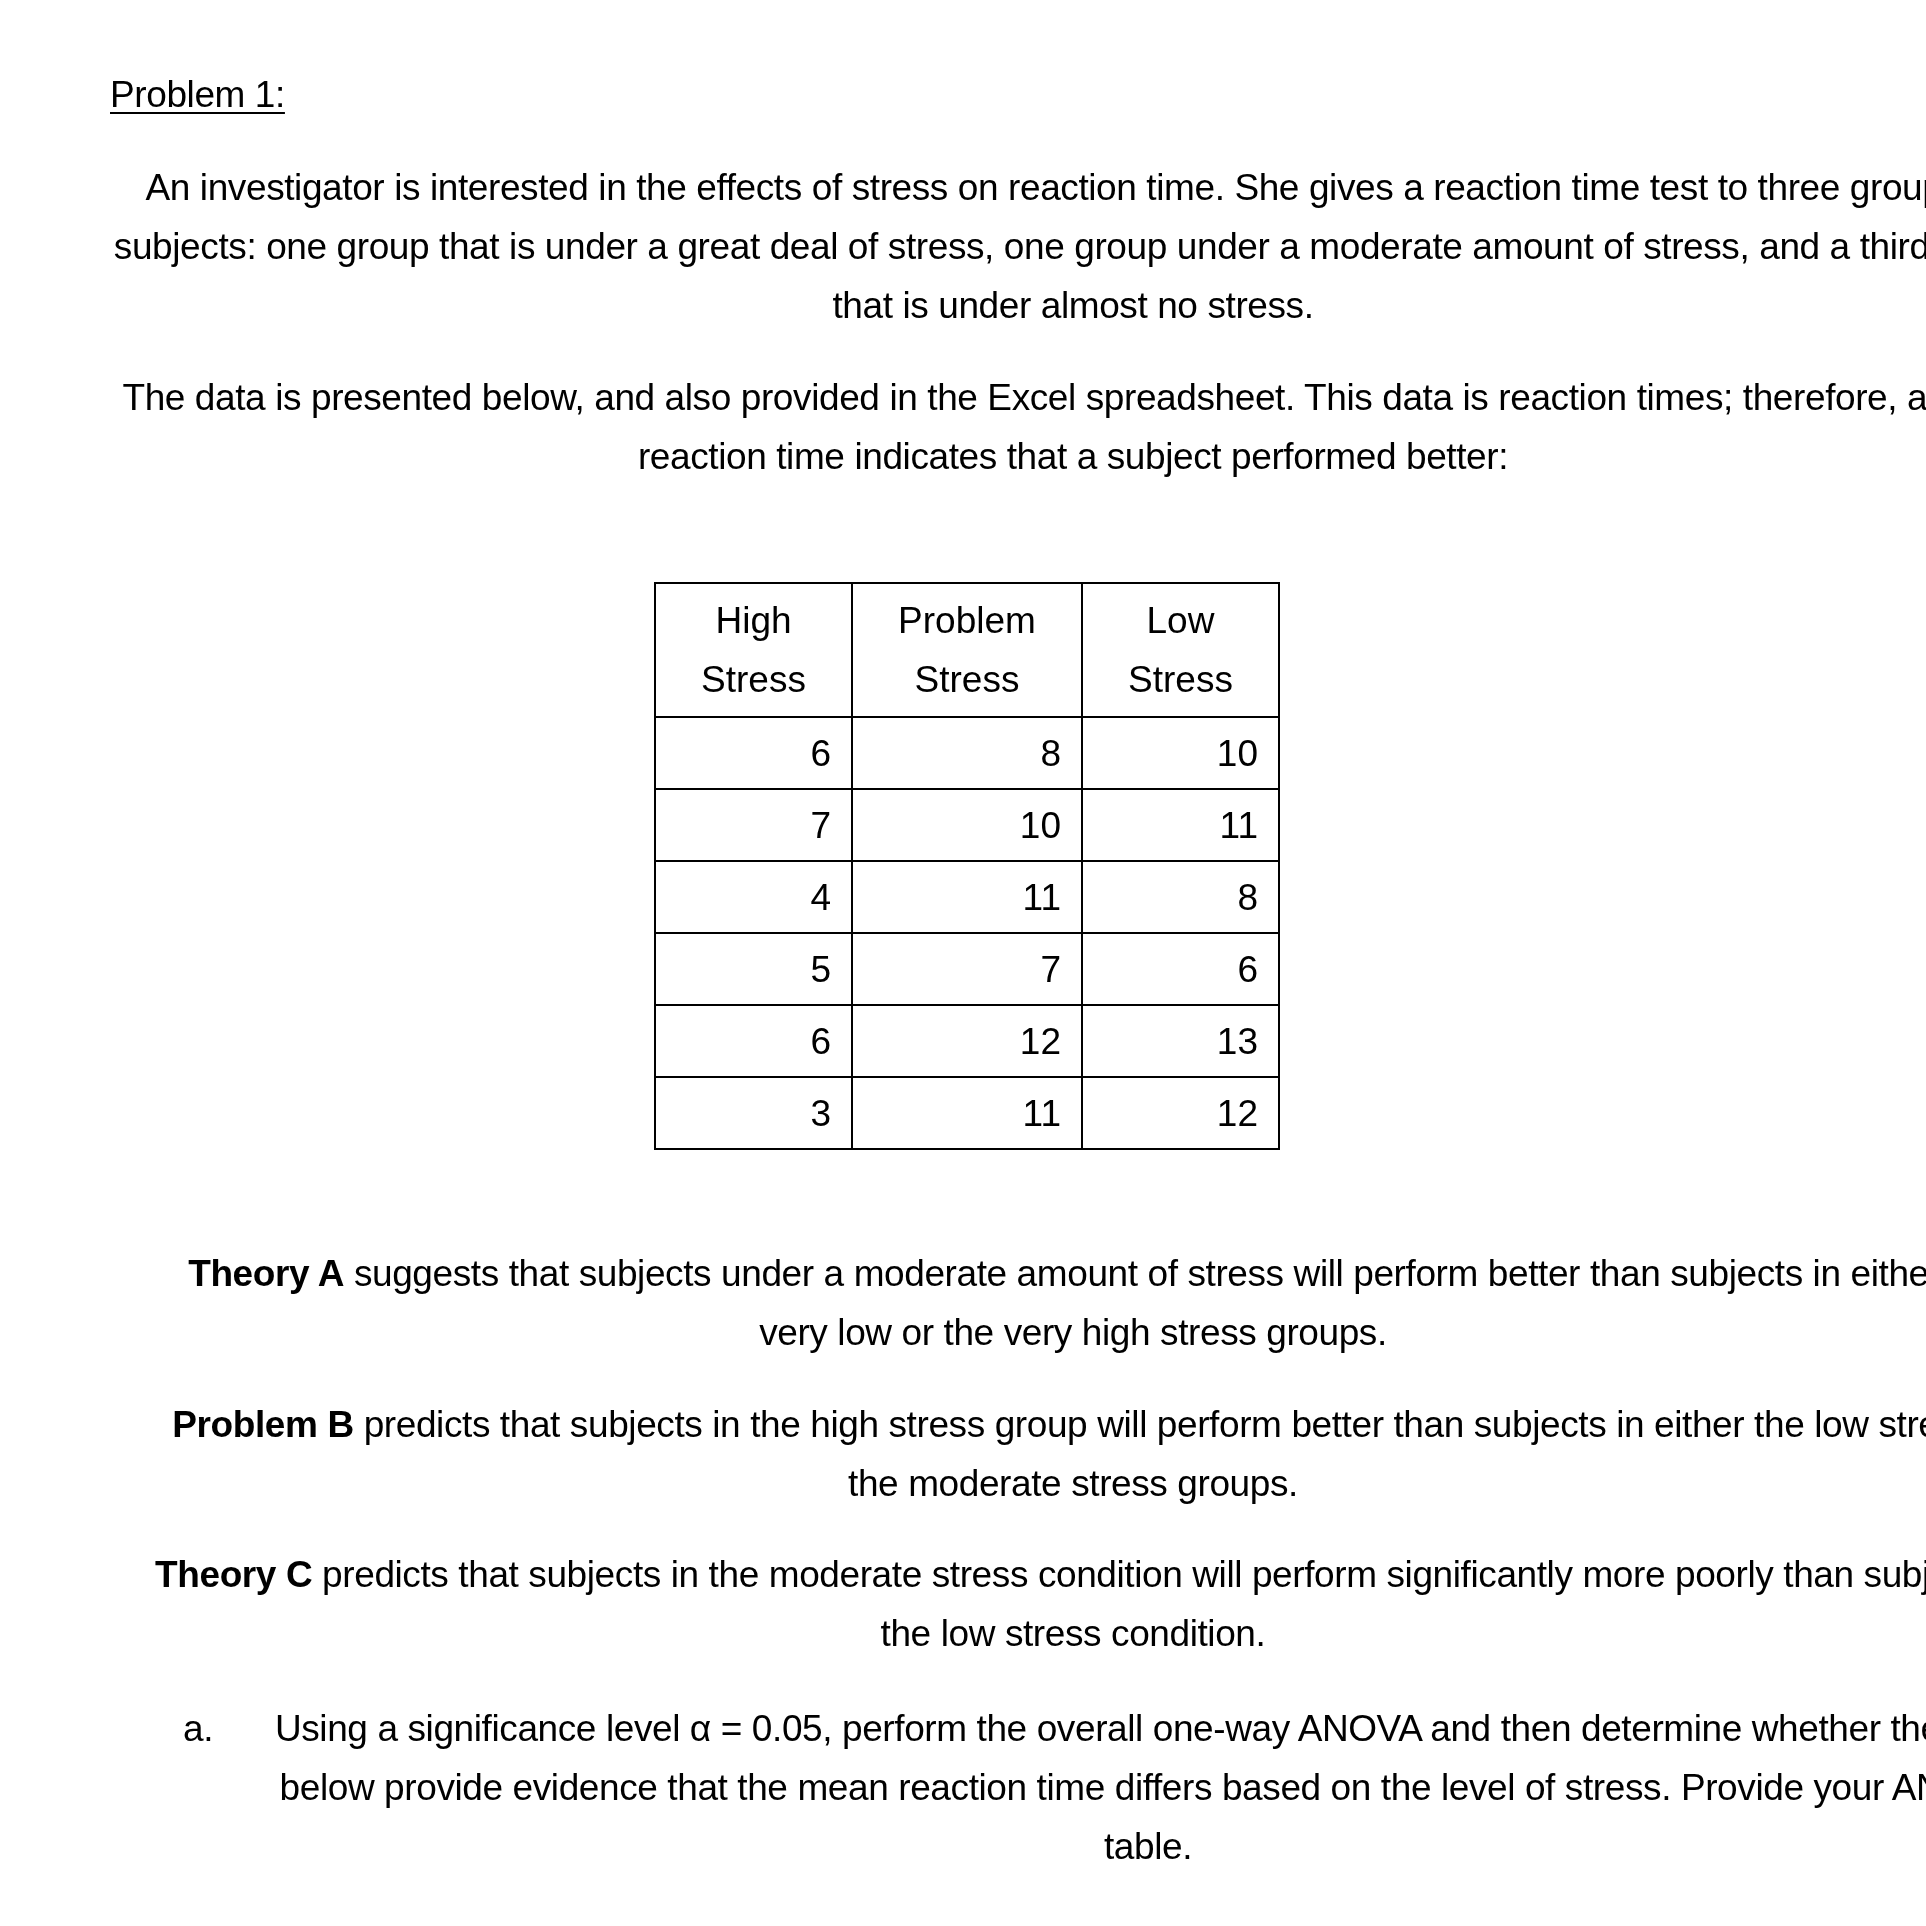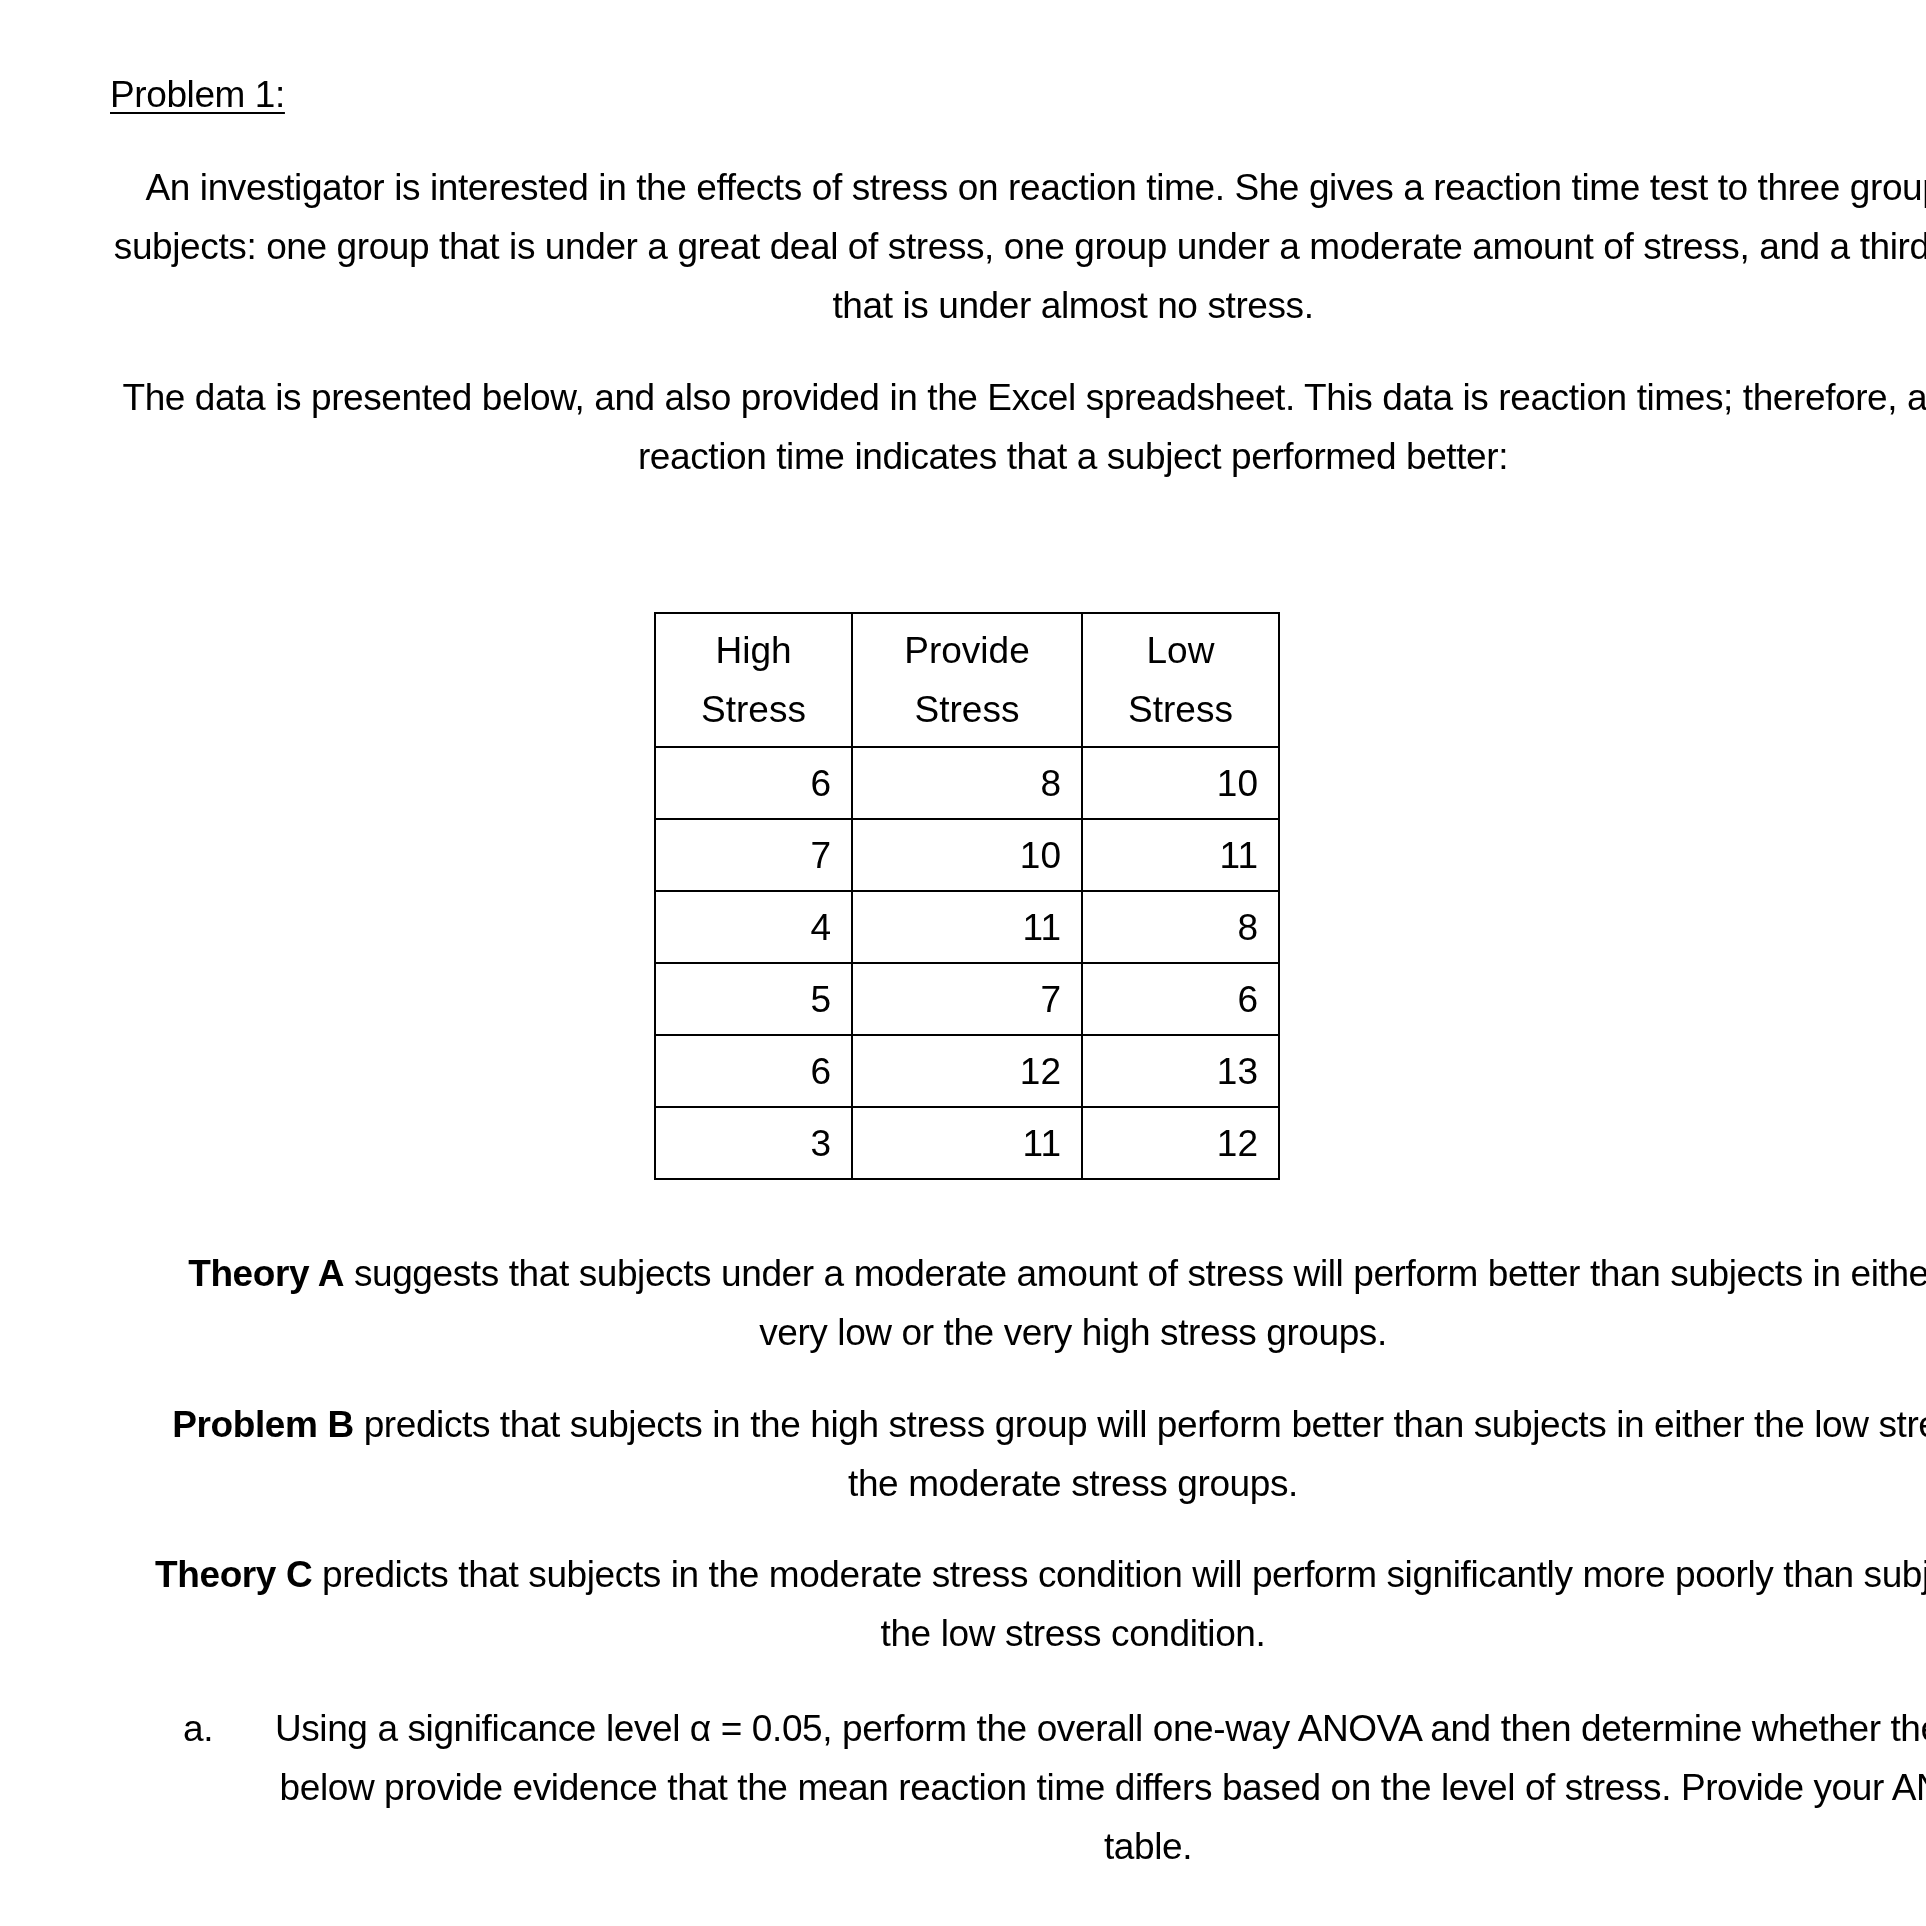--- a/index.html
+++ b/index.html
@@ -6,21 +6,21 @@
   body {
     width: 2147px; height: 2331px; position: relative; overflow: hidden;
     font-family: "Liberation Sans", sans-serif; color: #000000;
   }
   .page { position: absolute; left: 110px; top: 0; width: 1926px; }
   .txt { font-size: 37px; line-height: 59px; letter-spacing: -0.4px; text-align: center; }
   .title { position: absolute; top: 65px; left: 0; text-decoration: underline; text-underline-offset: 5.4px; text-decoration-thickness: 2.3px; }
   .para { position: absolute; left: 0; width: 1926px; margin: 0; }
   b { font-weight: bold; margin-left: 43px; }
   table.data {
-    position: absolute; left: 654px; top: 612px;
+    position: absolute; left: 654px; top: 582px;
     border-collapse: collapse; font-size: 37px;
   }
   table.data th, table.data td { border: 2.3px solid #000; padding: 0; }
   table.data th { font-weight: normal; text-align: center; line-height: 59px; height: 132px; vertical-align: middle; }
   table.data td { text-align: right; height: 70px; padding-right: 20px; line-height: 1; }
   .c1 { width: 195px; } .c2 { width: 228px; } .c3 { width: 195px; }
   .list { position: absolute; left: 0; width: 1926px; }
   .item { position: relative; padding-left: 150px; }
   .item .marker { position: absolute; left: 73px; top: 0; }
 </style>
@@ -31,21 +31,21 @@
   <div class="txt title">Problem 1:</div>
 
   <p class="txt para" style="top:158px;">An investigator is interested in the effects of stress on reaction time. She gives a reaction time test to three groups of subjects: one group that is under a great deal of stress, one group under a moderate amount of stress, and a third group that is under almost no stress.</p>
   <p class="txt para" style="top:368px;">The data is presented below, and also provided in the Excel spreadsheet.  This data is reaction times; therefore, a lower reaction time indicates that a subject performed better:</p>
 </div>
 
 <table class="data">
   <thead>
     <tr>
       <th class="c1"><span>High</span><br><span>Stress</span></th>
-      <th class="c2"><span>Provide</span><br><span>Stress</span></th>
+      <th class="c2"><span>Problem</span><br><span>Stress</span></th>
       <th class="c3"><span>Low</span><br><span>Stress</span></th>
     </tr>
   </thead>
   <tbody>
     <tr>
       <td>6</td>
       <td>8</td>
       <td>10</td>
     </tr>
     <tr>

